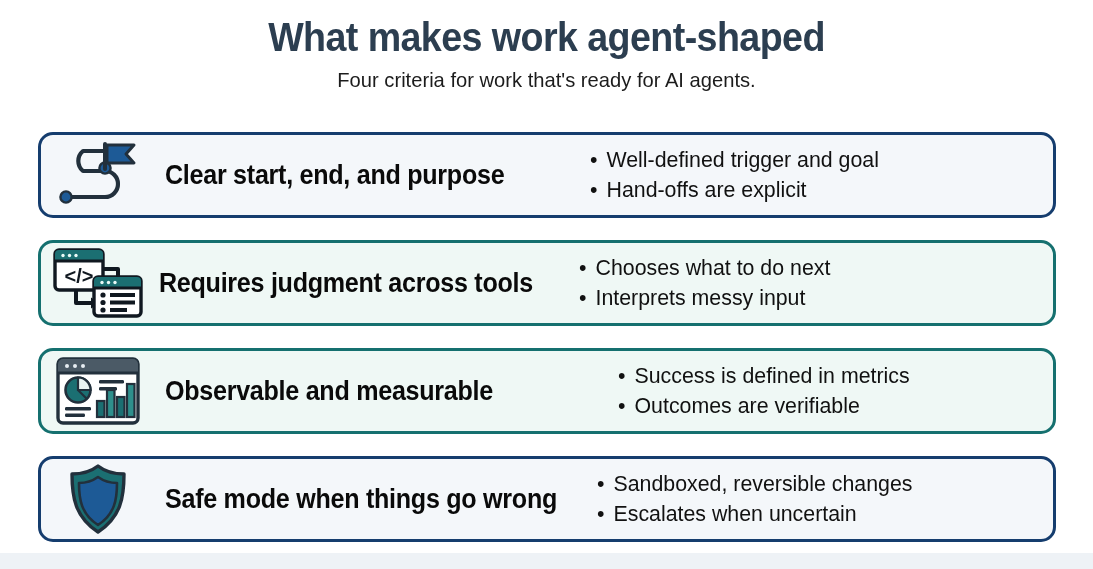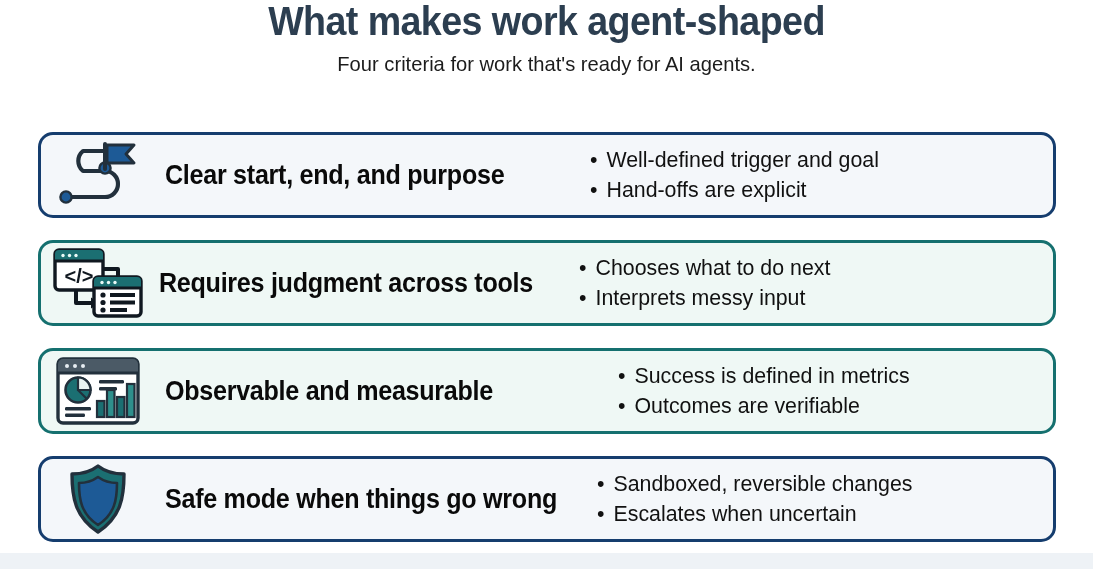--- a/index.html
+++ b/index.html
@@ -19,20 +19,21 @@
     width: 1093px;
     height: 569px;
     position: relative;
     box-sizing: border-box;
     background: #ffffff;
   }
 
   
   .header {
     text-align: center;
+    padding-top: 16px;
   }
   .page-title {
     font-size: 40px;
     font-weight: bold;
     color: #2c3e50;
     letter-spacing: -0.6px;
     line-height: 1.08;
     margin: 0;
     transform: scaleX(0.94);
   }

